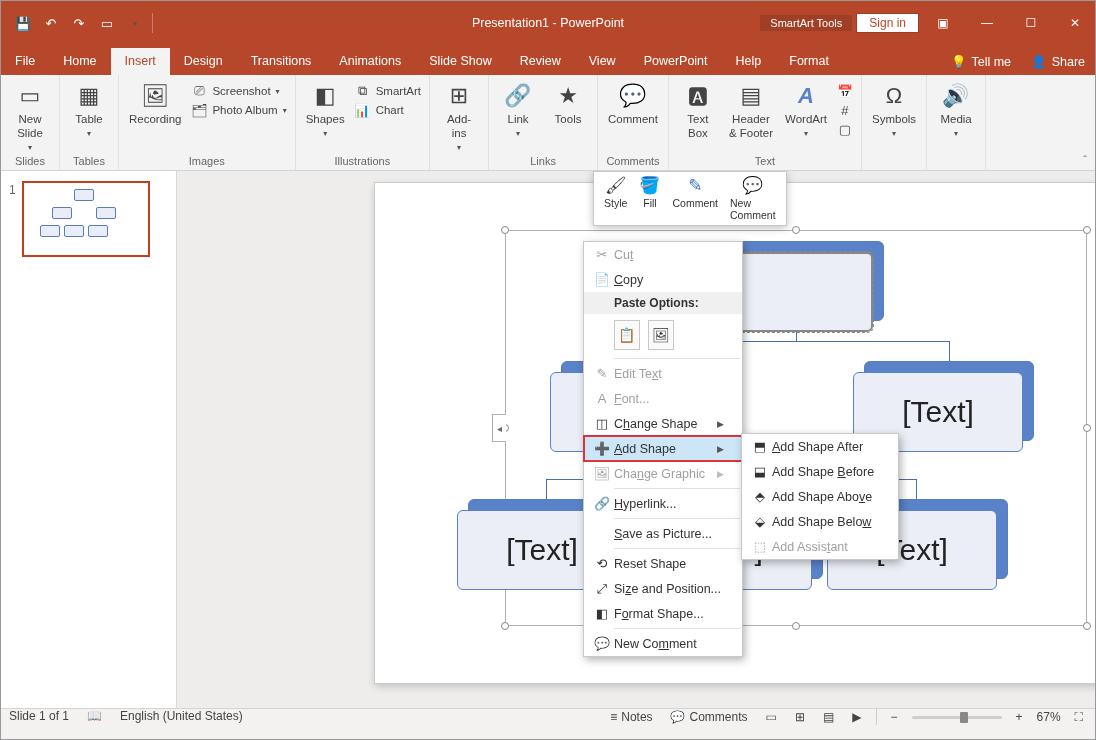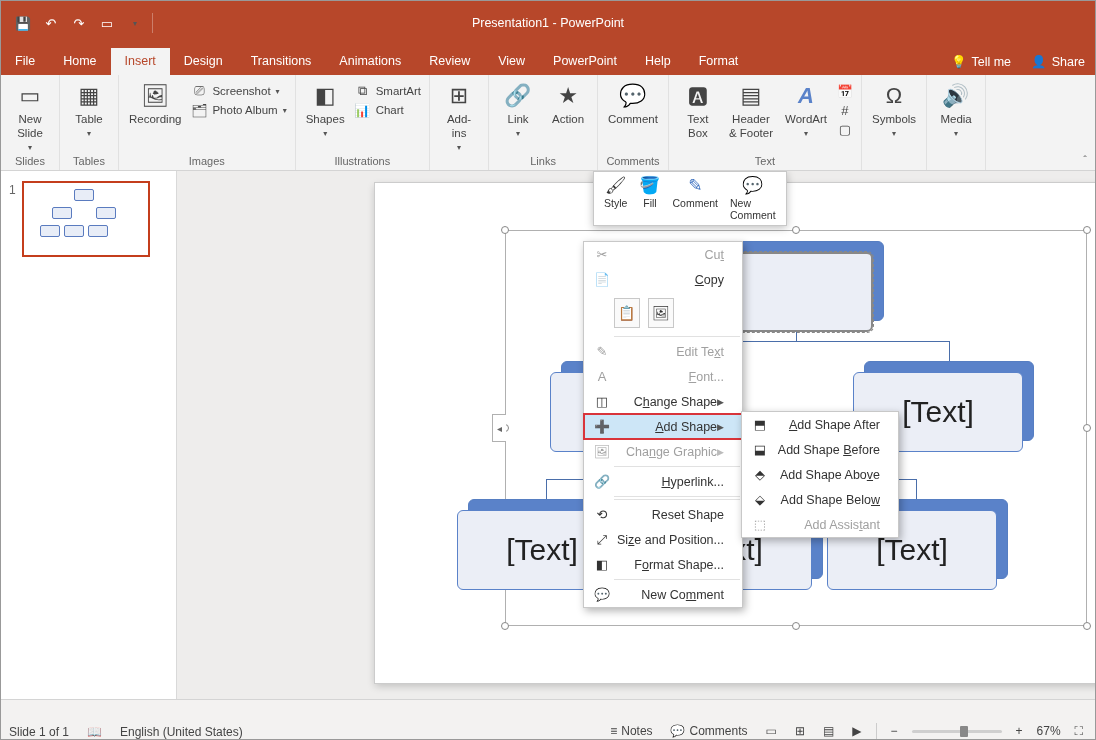--- a/index.html
+++ b/index.html
@@ -57,58 +57,67 @@
   .mini-toolbar { position: absolute; background: #fff; border: 1px solid #c8c8c8; box-shadow: 0 2px 8px rgba(0,0,0,0.25); display: flex; padding: 2px 4px; }
   .mt-item { display: flex; flex-direction: column; align-items: center; font-size: 10.5px; color: #333; padding: 2px 6px; line-height: 1.1; gap: 2px;}
   .mt-item .ic { font-size: 17px; height: 20px; display:flex; align-items:center;}
   
   .ctx-menu { position: absolute; background: #fff; border: 1px solid #c8c8c8; box-shadow: 2px 3px 8px rgba(0,0,0,0.3); font-size: 12.5px; color: #333; }
   .ctx-row { display: flex; align-items: center; height: 25px; padding: 0 18px 0 6px; position: relative; }
   .ctx-row.hover { background: #cde6f7; border: 1px solid #7eb4e3; box-sizing: border-box; height: 25px; padding: 0 17px 0 5px;}
   .ctx-row.highlighted { outline: 2px solid #d9343a; outline-offset: -1px; }
   .ctx-row.disabled { color: #a0a0a0; }
   .ctx-icon { width: 24px; display: flex; justify-content: center; font-size: 13px; }
-  .ctx-label { flex: 1; white-space: nowrap; text-align: right; }
+  .ctx-label { flex: 1; white-space: nowrap; }
   .ctx-arrow { font-size: 9px; color: #555; }
   .ctx-row.disabled .ctx-arrow { color: #bbb; }
   .ctx-section-label { height: 22px; display: flex; align-items: center; padding-left: 30px; font-weight: bold; background: #f0f0f0; font-size: 12px;}
   .paste-row { height: 42px; display: flex; align-items: center; padding-left: 30px; gap: 8px;}
   .paste-opt { width: 26px; height: 30px; border: 1px solid #c8c8c8; background: #fafafa; display: flex; align-items: center; justify-content: center; font-size: 14px;}
   .ctx-sep { height: 1px; background: #e1e1e1; margin: 2px 2px 2px 30px; }
   .submenu { position: absolute; left: 100%; top: 0; background: #fff; border: 1px solid #c8c8c8; box-shadow: 2px 3px 8px rgba(0,0,0,0.3); }
   
-  .statusbar { position: absolute; bottom: 0; left: 0; right: 0; height: 40px; background: #f3f2f1; border-top: 1px solid #d4d4d4; display: flex; align-items: flex-end; font-size: 12px; color: #444; padding: 0 8px; gap: 14px; }
+  .statusbar { position: absolute; bottom: 0; left: 0; right: 0; height: 31px; background: #f3f2f1; border-top: 1px solid #d4d4d4; display: flex; align-items: flex-start; font-size: 12px; color: #444; padding: 0 8px; gap: 14px; }
   .statusbar .right { margin-left: auto; display: flex; align-items: center; gap: 10px; }
   .sb-btn { display: flex; align-items: center; gap: 4px; padding: 0 4px; }
   .zoom-track { width: 90px; height: 3px; background: #cfcfcf; position: relative; border-radius: 2px;}
   .zoom-thumb { position: absolute; top: -4px; left: 48px; width: 8px; height: 11px; background: #888; border-radius: 1px; }
   u.ak { text-decoration: underline; }
 </style>
 </head>
 <body>
 
 <div class="titlebar">
   <div class="qat">
     <div class="qat-item">💾</div>
     <div class="qat-item">↶</div>
     <div class="qat-item">↷</div>
     <div class="qat-item">▭</div>
     <div class="qat-item caret">▾</div>
     <div class="qat-sep"></div>
   </div>
   <div class="title-center">Presentation1 - PowerPoint</div>
+  <div class="title-right">
+    <div class="context-tab">SmartArt Tools</div>
+    <div class="signin">Sign in</div>
+    <div class="win-btn">▣</div>
+    <div class="win-btn">—</div>
+    <div class="win-btn">☐</div>
+    <div class="win-btn">✕</div>
+  </div>
 </div>
 
 <div class="tabs">
   <div class="tab">File</div>
   <div class="tab">Home</div>
   <div class="tab active">Insert</div>
   <div class="tab">Design</div>
   <div class="tab">Transitions</div>
   <div class="tab">Animations</div>
+  <div class="tab">Slide Show</div>
   <div class="tab">Review</div>
   <div class="tab">View</div>
   <div class="tab">PowerPoint</div>
   <div class="tab">Help</div>
   <div class="tab">Format</div>
   <div class="tabs-right">
     <div class="tab">
         <span>💡</span>
         <span>Tell me</span>
       </div>
@@ -195,21 +204,21 @@
   </div>
   <div class="rgroup">
     <div class="rgroup-body">
       <div class="big-btn">
           <span class="ic">🔗</span>
           <span>Link</span>
           <span class="caret">▾</span>
         </div>
       <div class="big-btn">
           <span class="ic">★</span>
-          <span>Action</span>
+          <span>Tools</span>
         </div>
     </div>
     <div class="rgroup-label">Links</div>
   </div>
   <div class="rgroup">
     <div class="rgroup-body">
       <div class="big-btn">
           <span class="ic">💬</span>
           <span>Comment</span>
         </div>
@@ -349,20 +358,21 @@
 
     <div class="ctx-menu" style="left:406px; top:70px; width:160px;">
       <div class="ctx-row disabled">
           <span class="ctx-icon">✂</span>
           <span class="ctx-label">Cu<u class="ak">t</u></span>
         </div>
       <div class="ctx-row">
           <span class="ctx-icon">📄</span>
           <span class="ctx-label"><u class="ak">C</u>opy</span>
         </div>
+      <div class="ctx-section-label">Paste Options:</div>
       <div class="paste-row">
         <div class="paste-opt">📋</div>
         <div class="paste-opt">🖼</div>
       </div>
       <div class="ctx-sep"></div>
       <div class="ctx-row disabled">
           <span class="ctx-icon">✎</span>
           <span class="ctx-label">Edit Te<u class="ak">x</u>t</span>
         </div>
       <div class="ctx-row disabled">
@@ -406,20 +416,24 @@
           <span class="ctx-icon">🖼</span>
           <span class="ctx-label">Cha<u class="ak">n</u>ge Graphic</span>
           <span class="ctx-arrow">▶</span>
         </div>
       <div class="ctx-sep"></div>
       <div class="ctx-row">
           <span class="ctx-icon">🔗</span>
           <span class="ctx-label"><u class="ak">H</u>yperlink...</span>
         </div>
       <div class="ctx-sep"></div>
+      <div class="ctx-row">
+          <span class="ctx-icon"></span>
+          <span class="ctx-label"><u class="ak">S</u>ave as Picture...</span>
+        </div>
       <div class="ctx-sep"></div>
       <div class="ctx-row">
           <span class="ctx-icon">⟲</span>
           <span class="ctx-label">Reset Shape</span>
         </div>
       <div class="ctx-row">
           <span class="ctx-icon">⤢</span>
           <span class="ctx-label">Si<u class="ak">z</u>e and Position...</span>
         </div>
       <div class="ctx-row">

